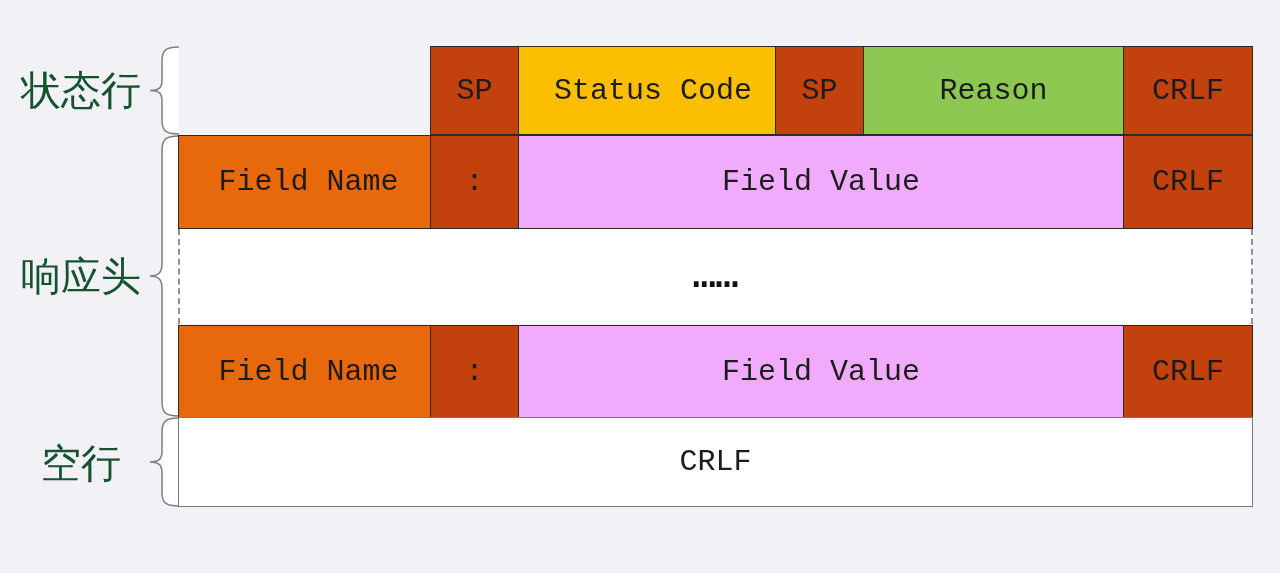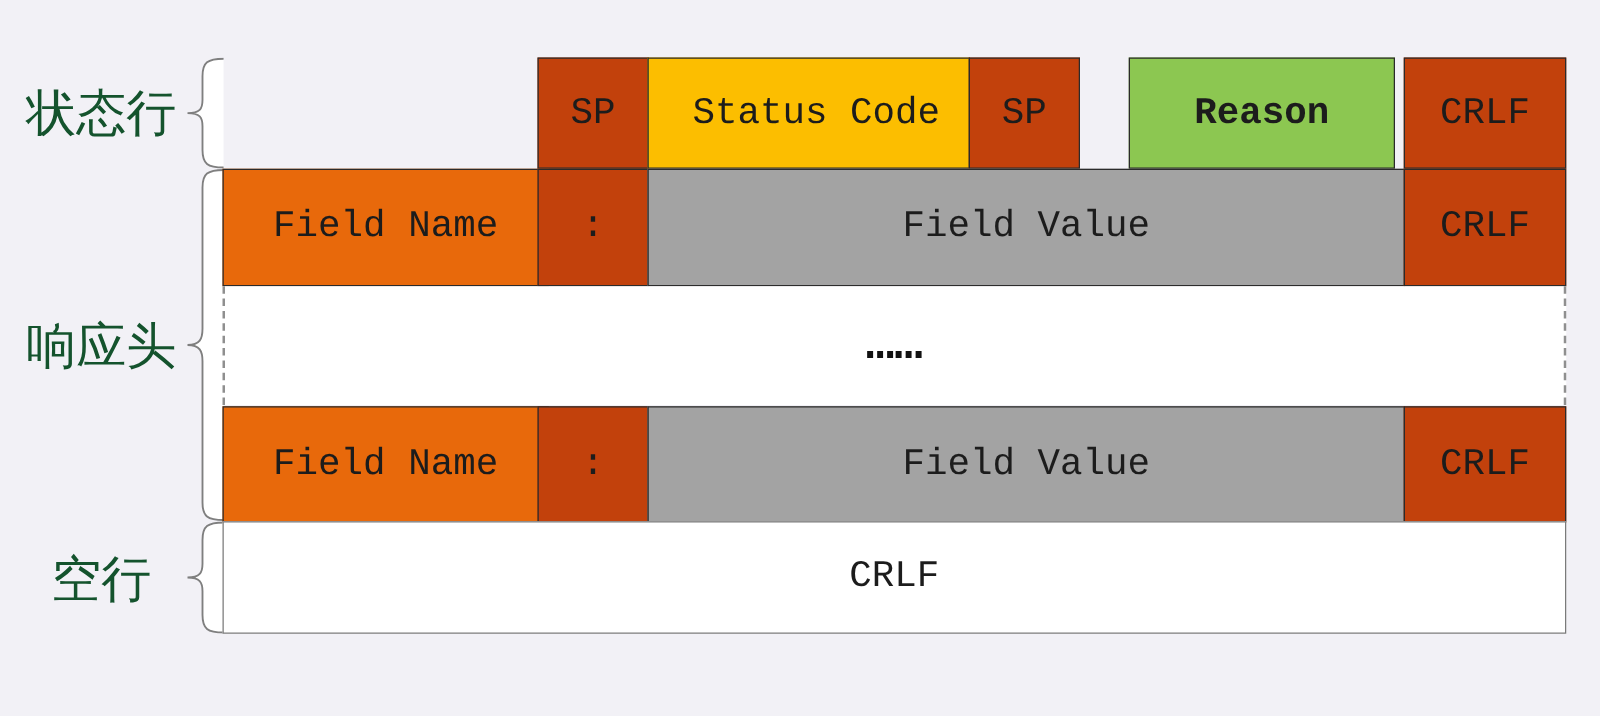--- a/index.html
+++ b/index.html
@@ -18,29 +18,29 @@
     background:#c2410c;
     display:flex;align-items:center;justify-content:center;
     font-family:"Liberation Mono","DejaVu Sans Mono",monospace;
     font-size:30px;color:#1C1C1C;
     white-space:nowrap;
   }
   .c-blue{background:#00A2E6;}
   .c-yellow{background:#FCBE00;padding-left:12px;}
   .c-green{background:#8CC751;}
   .c-orange{background:#E8690B;}
-  .c-lightblue{background:#a3a3a3;}
+  .c-lightblue{background:#f0abfc;}
 
   
   .r1{top:46px;height:89px;}
   .version{left:178px;width:253px;}
   .sp1{left:430px;width:89px;}
   .statuscode{left:518px;width:258px;}
   .sp2{left:775px;width:89px;}
-  .reason{left:903px;width:213px;font-weight:bold;}
+  .reason{left:863px;width:261px;}
   .crlf1{left:1123px;width:130px;}
 
   
   .r2{top:135px;height:94px;}
   .r4{top:325px;height:93px;}
   .fieldname{left:178px;width:261px;}
   .colon{left:430px;width:89px;}
   .fieldvalue{left:518px;width:606px;}
   .crlf-col{left:1123px;width:130px;}
 

